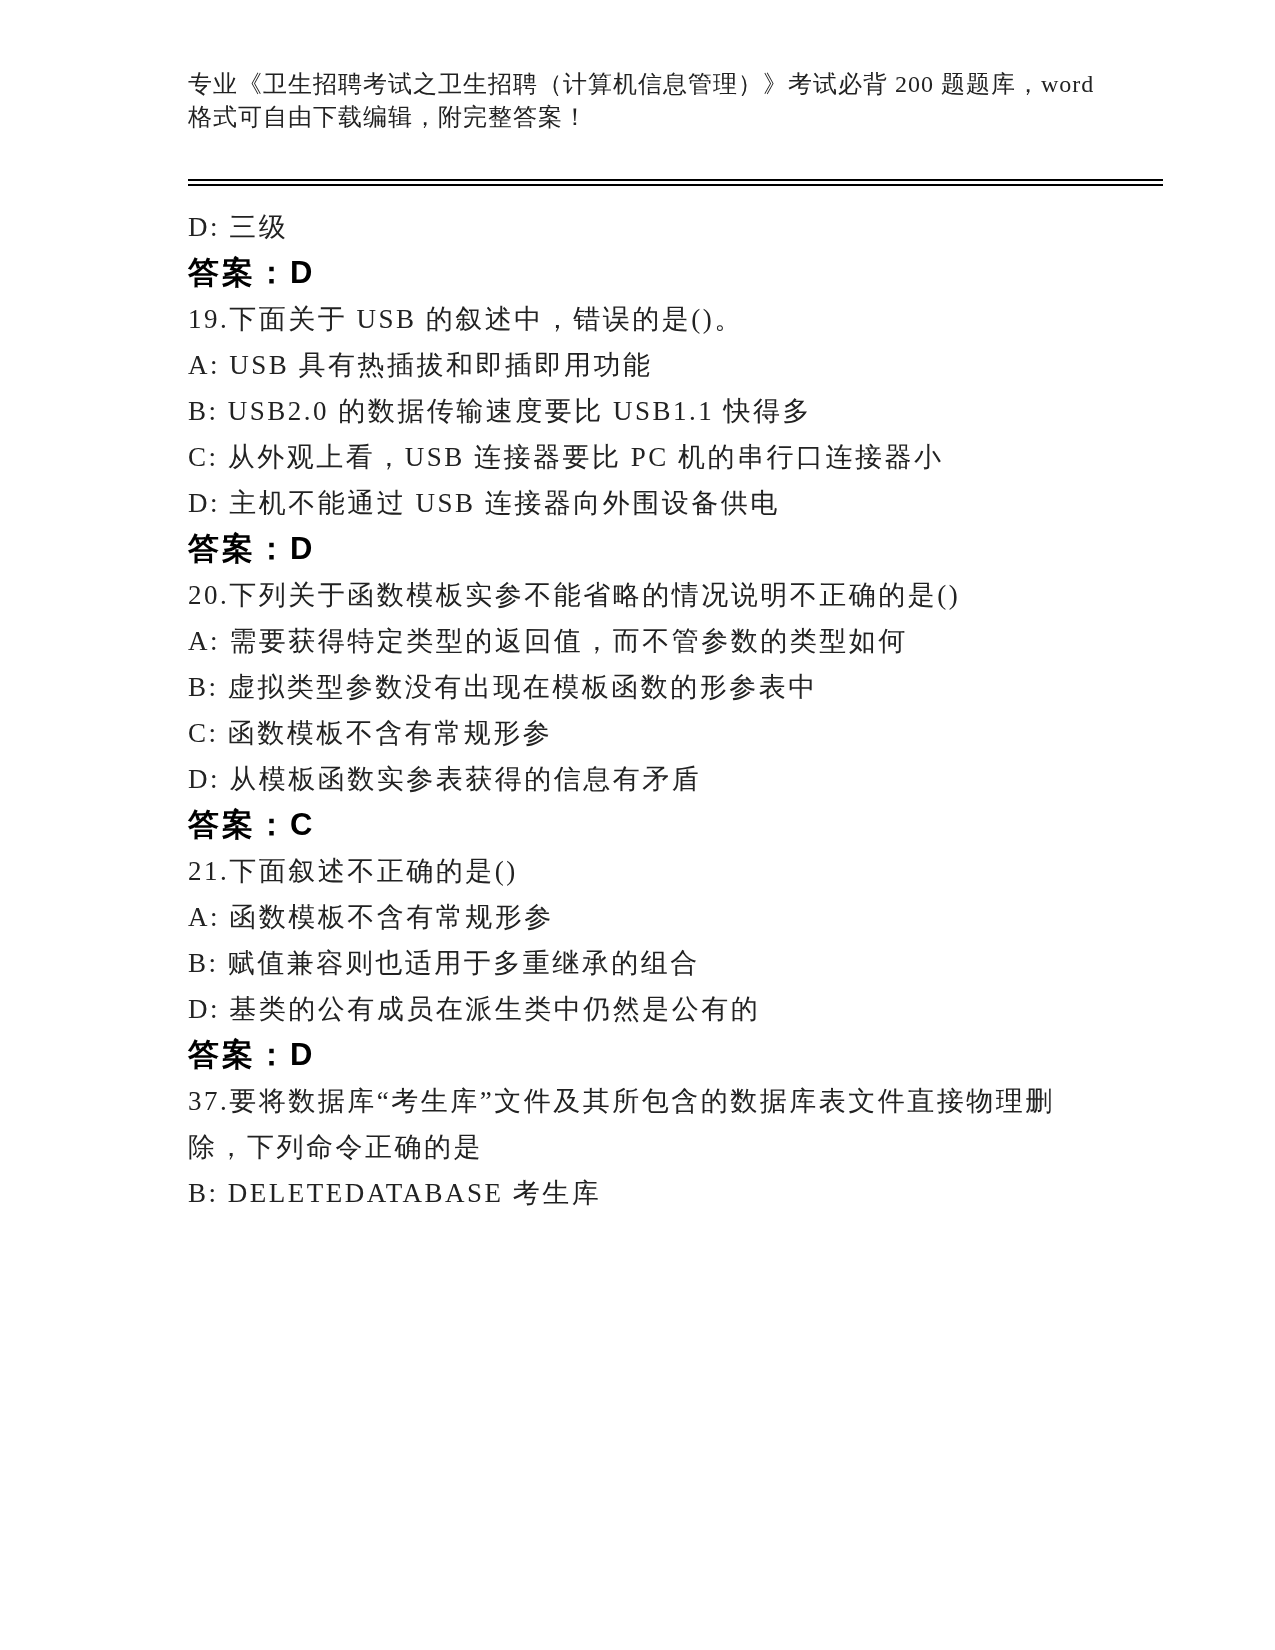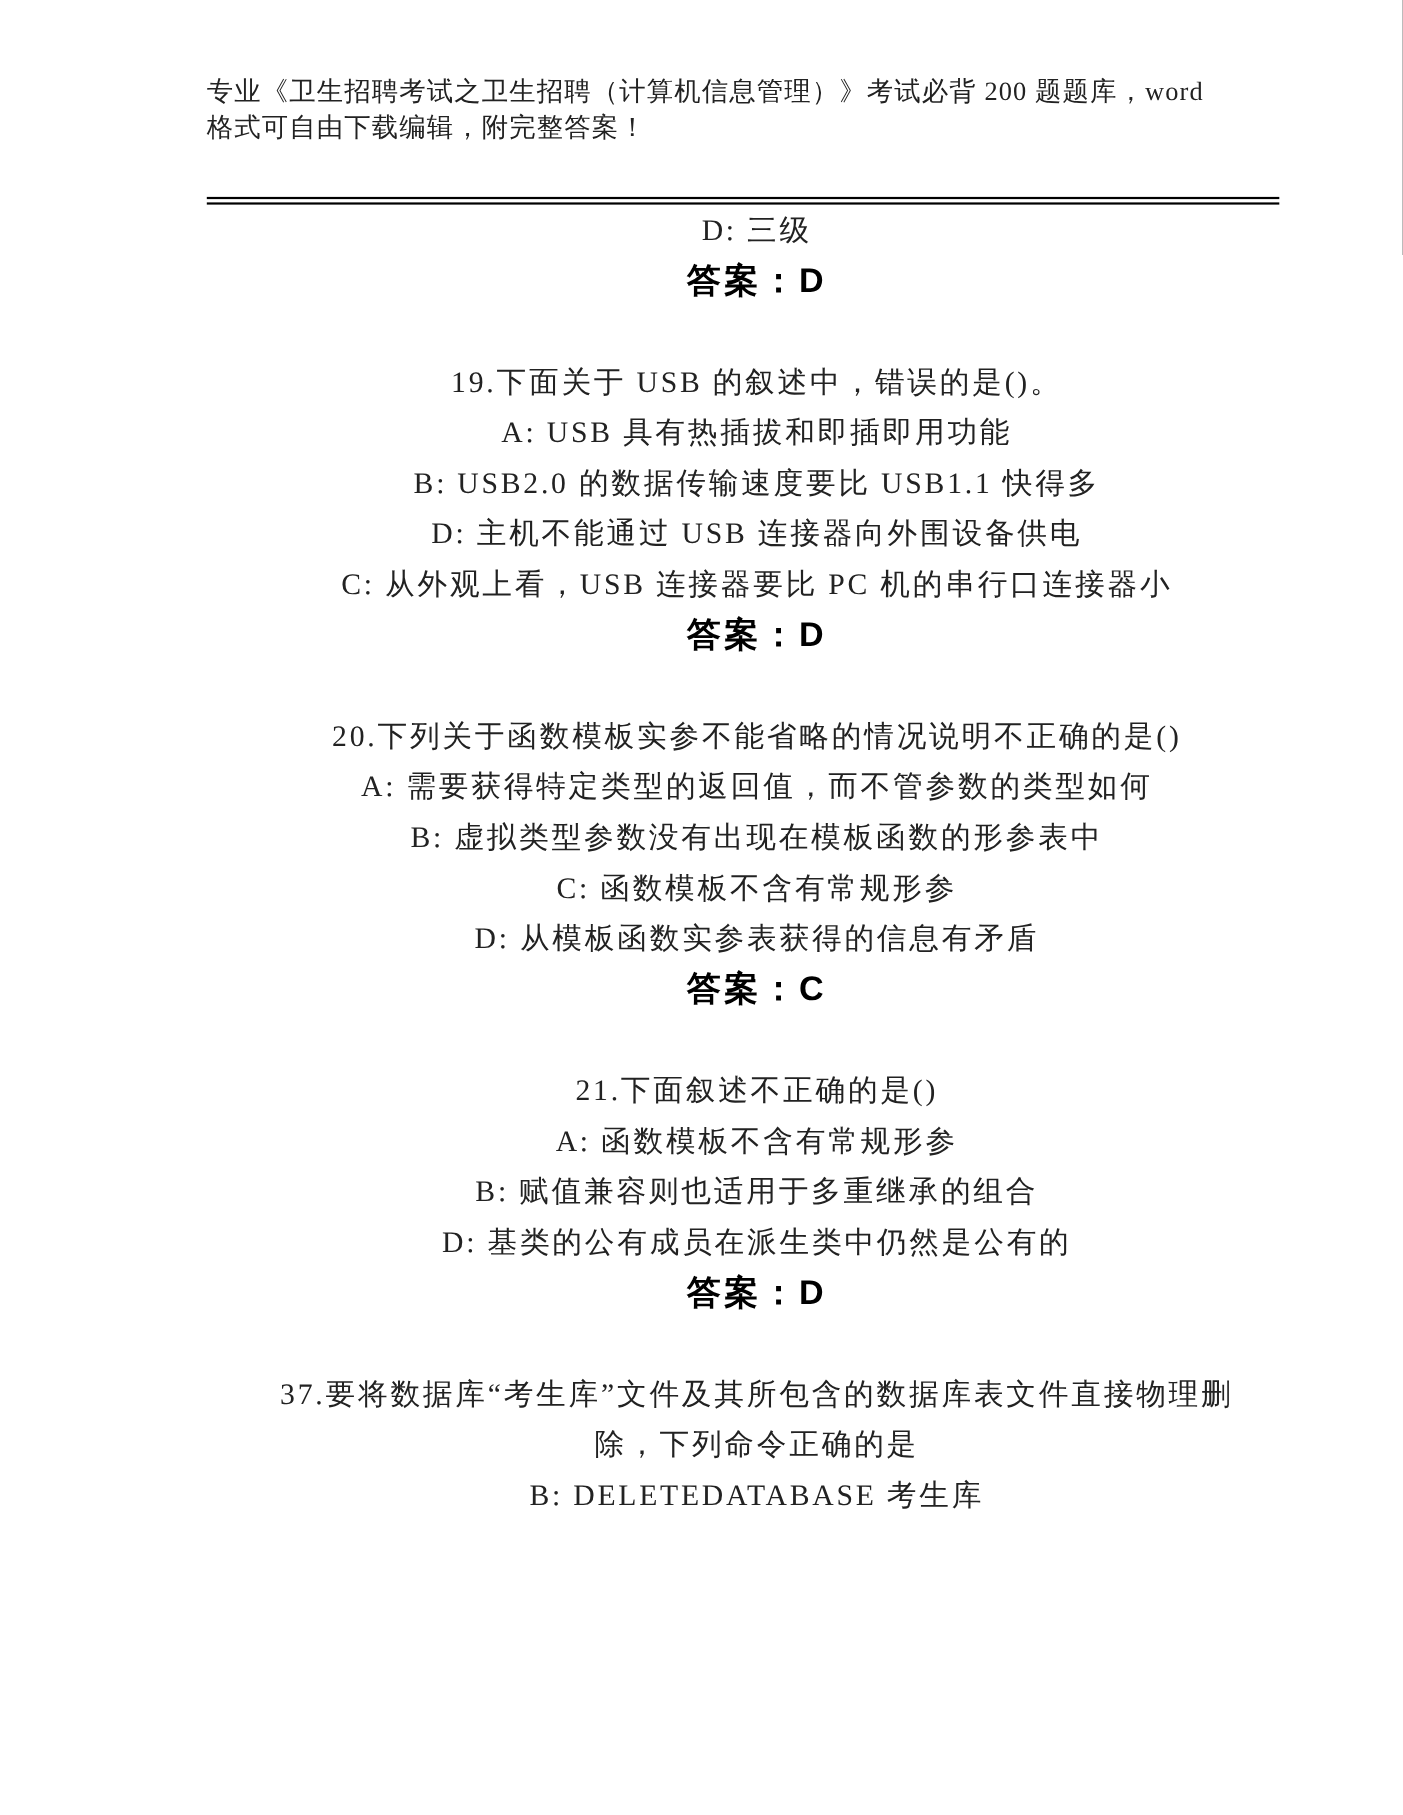--- a/index.html
+++ b/index.html
@@ -22,34 +22,33 @@
     font-size:24px;line-height:33px;letter-spacing:1px;
     color:var(--text);
   }
   .doc-header .h-line{white-space:nowrap;}
   .header-rule{
     position:absolute;left:188px;top:179px;width:975px;height:3px;
     border-top:2px solid var(--rule);
     border-bottom:2px solid var(--rule);
   }
   .content{
-    position:absolute;left:188px;top:186px;width:1000px;
+    position:absolute;left:188px;top:204px;width:1000px;
     color:var(--text);
-    text-align:center;
   }
   .line{
     font-size:27px;line-height:46px;height:46px;
     letter-spacing:2.5px;white-space:nowrap;
   }
   .answer{
     font-family:"Liberation Sans","DejaVu Sans",sans-serif;
     font-weight:700;font-size:31px;letter-spacing:3px;
     color:var(--answer);
   }
-  .block + .block{margin-top:46px;}
+  .block + .block{}
 </style>
 </head>
 <body>
 
 <div class="page">
 
   <div class="doc-header">
     <div class="h-line">专业《卫生招聘考试之卫生招聘（计算机信息管理）》考试必背 200 题题库，word</div>
     <div class="h-line">格式可自由下载编辑，附完整答案！</div>
   </div>
@@ -60,22 +59,22 @@
 
     <div class="block">
       <div class="line">D: 三级</div>
       <div class="line answer">答案：D</div>
     </div>
 
     <div class="block">
       <div class="line">19.下面关于 USB 的叙述中，错误的是()。</div>
       <div class="line">A: USB 具有热插拔和即插即用功能</div>
       <div class="line">B: USB2.0 的数据传输速度要比 USB1.1 快得多</div>
+      <div class="line">C: 从外观上看，USB 连接器要比 PC 机的串行口连接器小</div>
       <div class="line">D: 主机不能通过 USB 连接器向外围设备供电</div>
-      <div class="line">C: 从外观上看，USB 连接器要比 PC 机的串行口连接器小</div>
       <div class="line answer">答案：D</div>
     </div>
 
     <div class="block">
       <div class="line">20.下列关于函数模板实参不能省略的情况说明不正确的是()</div>
       <div class="line">A: 需要获得特定类型的返回值，而不管参数的类型如何</div>
       <div class="line">B: 虚拟类型参数没有出现在模板函数的形参表中</div>
       <div class="line">C: 函数模板不含有常规形参</div>
       <div class="line">D: 从模板函数实参表获得的信息有矛盾</div>
       <div class="line answer">答案：C</div>

